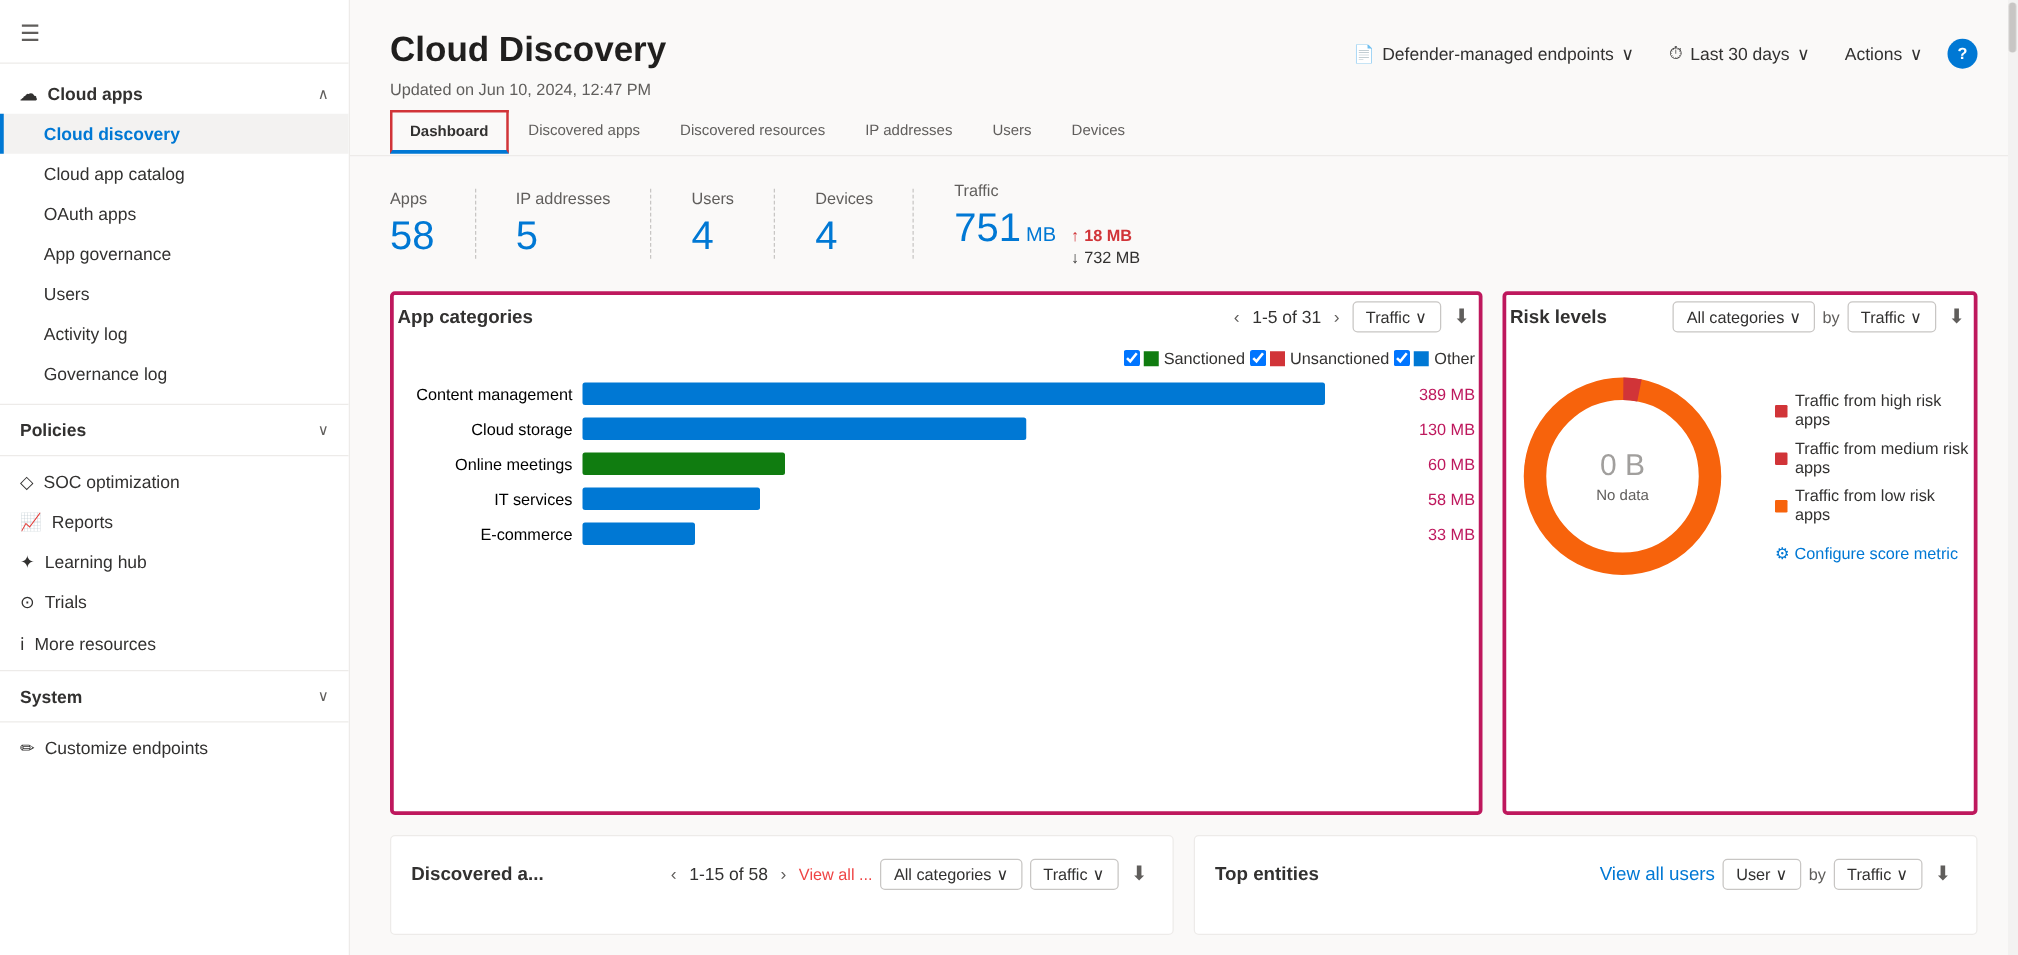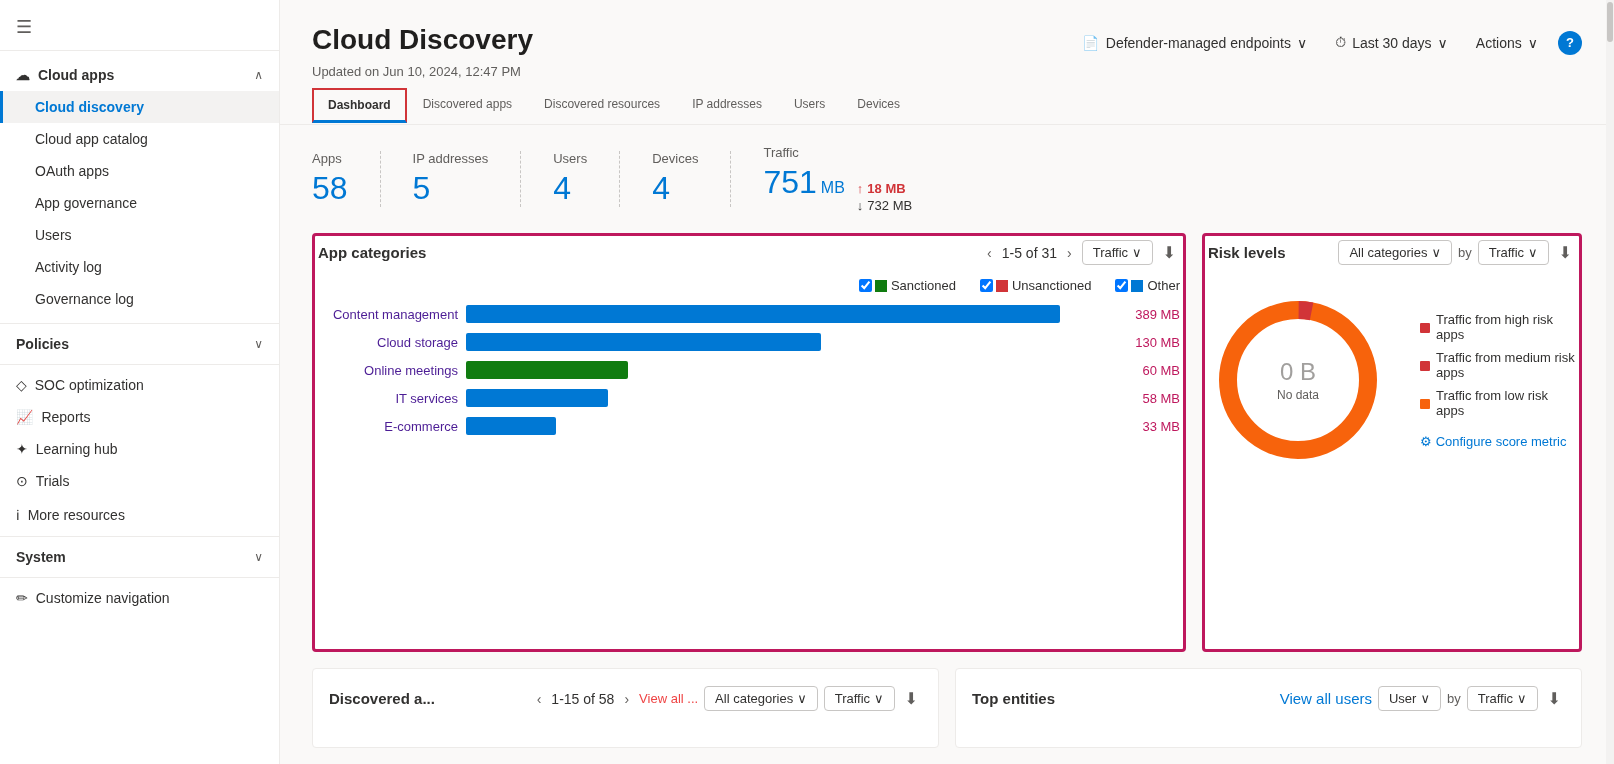--- a/index.html
+++ b/index.html
@@ -51,26 +51,26 @@
     .card { background: #fff; border: 3px solid #be185d; border-radius: 4px; padding: 3px; flex: 1; min-width: 0; }
 
     
     .card-header { display: flex; align-items: center; justify-content: space-between; margin-bottom: 12px; }
     .card-title { font-size: 15px; font-weight: 600; color: #323130; }
     .card-nav-btn { cursor: pointer; color: #605e5c; background: none; border: none; font-size: 14px; padding: 2px 4px; }
     .card-filter { display: flex; align-items: center; gap: 6px; }
     .dropdown-btn { display: flex; align-items: center; gap: 4px; border: 1px solid #c8c6c4; border-radius: 4px; padding: 4px 10px; font-size: 13px; cursor: pointer; background: #fff; color: #323130; }
     .download-btn { background: none; border: none; cursor: pointer; color: #605e5c; font-size: 16px; padding: 4px; }
 
-    .legend { display: flex; align-items: center; gap: 24px; justify-content: flex-end; margin-bottom: 12px; font-size: 13px; }
+    .legend { display: flex; align-items: center; gap: 4px; justify-content: flex-end; margin-bottom: 12px; font-size: 13px; }
     .legend-item { display: flex; align-items: center; gap: 4px; }
 
     .bar-chart { display: flex; flex-direction: column; gap: 10px; }
     .bar-row { display: flex; align-items: center; gap: 8px; }
-    .bar-label { width: 140px; font-size: 13px; color: #4c1d95; cursor: pointer; flex-shrink: 0; text-align: right; }
+    .bar-label { width: 140px; font-size: 13px; color: #000000; cursor: pointer; flex-shrink: 0; text-align: right; }
     .bar-track { flex: 1; display: flex; gap: 2px; height: 18px; }
     .bar-segment { height: 100%; border-radius: 2px; }
     .bar-value { font-size: 13px; color: #be185d; width: 60px; text-align: right; flex-shrink: 0; }
 
     
     .risk-card { flex: 0 0 380px; }
     .risk-filter { display: flex; align-items: center; gap: 6px; }
     .donut-container { display: flex; align-items: center; justify-content: center; gap: 32px; padding: 12px 0; }
     .donut-chart { position: relative; width: 180px; height: 180px; flex-shrink: 0; }
     .donut-center { position: absolute; top: 50%; left: 50%; transform: translate(-50%, -50%); text-align: center; }
@@ -167,21 +167,21 @@
     <div class="sidebar-section-header-left">
       <span>System</span>
     </div>
     <span class="chevron">∨</span>
   </div>
 
   <div class="sidebar-divider"></div>
 
   <div class="sidebar-item-top">
     <span>✏</span>
-    <span>Customize navigation</span>
+    <span>Customize endpoints</span>
   </div>
 </div>
 
 <div class="main">
 
   <div class="main-header">
     <h1 class="page-title">Cloud Discovery</h1>
     <div class="header-controls">
       <button class="header-control-btn">
         <span>📄</span>

